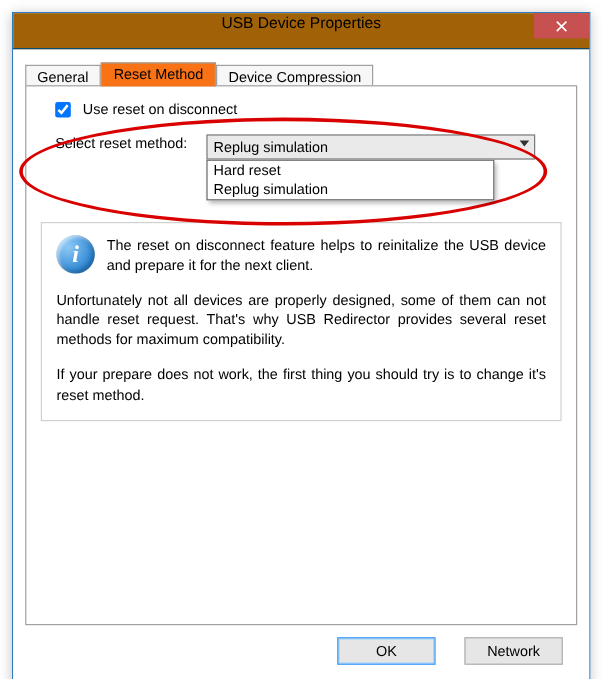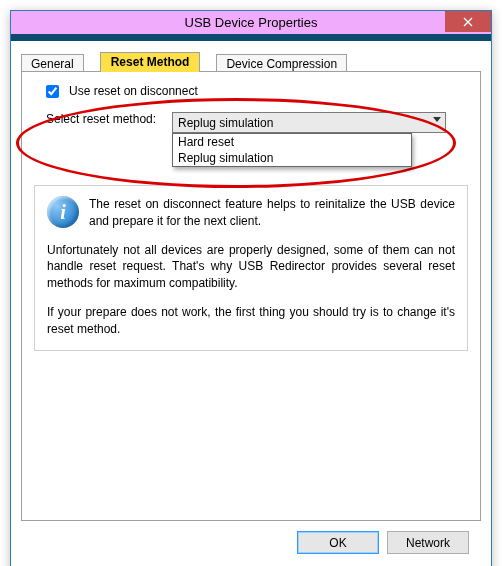--- a/index.html
+++ b/index.html
@@ -17,25 +17,24 @@
     background: #fff;
   }
   .window {
     width: 482px;
     border: 1px solid #2e7bc0;
     background: #fff;
     position: relative;
   }
   .titlebar {
     height: 30px;
-    background: #f0abfc;
-    display: flex;
-    align-items: center;
-    position: relative;
-    border-bottom: 7px solid #0c4a6e;
+    background: #a16207;
+    display: flex;
+    position: relative;
+    border-bottom: 1px solid #0c4a6e;
   }
   .titlebar .title {
     flex: 1;
     text-align: center;
     font-size: 13px;
     color: #000;
   }
   .close-btn {
     position: absolute;
     right: 0;
@@ -53,43 +52,41 @@
   .close-btn svg { width: 10px; height: 10px; }
   .content {
     padding: 8px 10px;
     background: #fff;
   }
   .tabstrip {
     display: flex;
     align-items: flex-end;
     position: relative;
     height: 22px;
-    gap: 16px;
   }
   .tab {
     border: 1px solid #a0a0a0;
     border-bottom: none;
     background: #fff;
     padding: 2px 10px 3px 10px;
     font-size: 12px;
     margin-right: 0px;
     position: relative;
     top: 1px;
     cursor: pointer;
     color: #000;
   }
   .tab.inactive {
     background: #f7f7f7;
     top: 2px;
     padding: 2px 9px 2px 9px;
   }
   .tab.active {
-    background: #fde047;
+    background: #f97316;
     z-index: 2;
-    font-weight: bold;
   }
   .tabpanel {
     border: 1px solid #a0a0a0;
     background: #fff;
     min-height: 450px;
     padding: 10px 12px 12px 12px;
     position: relative;
   }
   .checkbox-row {
     display: flex;
@@ -166,21 +163,21 @@
     font-family: Georgia, serif;
     font-style: italic;
     font-weight: bold;
     font-size: 20px;
     box-shadow: inset -2px -2px 4px rgba(0,0,0,0.25), inset 2px 2px 3px rgba(255,255,255,0.6);
   }
   .para { margin: 0 0 12px 0; }
   .bottom-buttons {
     display: flex;
     justify-content: flex-end;
-    gap: 8px;
+    gap: 24px;
     padding: 10px 12px 12px 0;
   }
   .btn {
     min-width: 82px;
     height: 23px;
     border: 1px solid #adadad;
     background: #e6e6e6;
     font-size: 12px;
     cursor: pointer;
     display: inline-flex;

